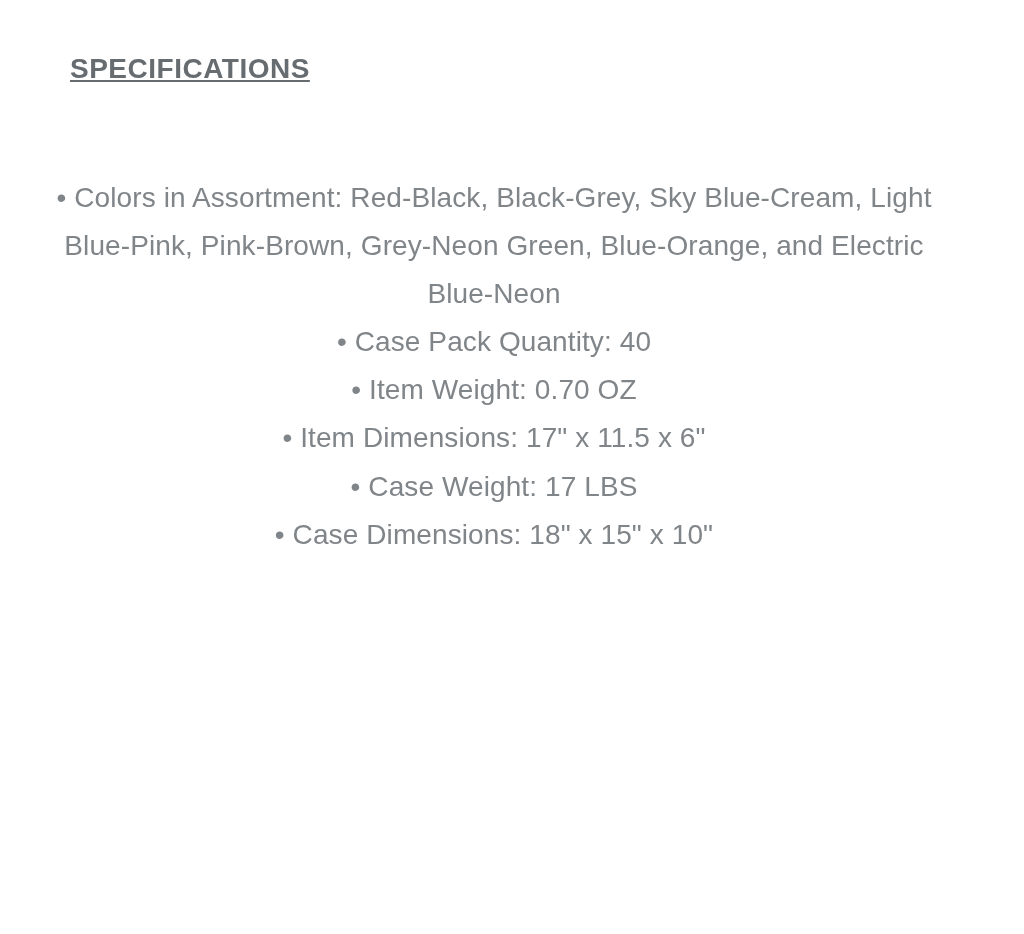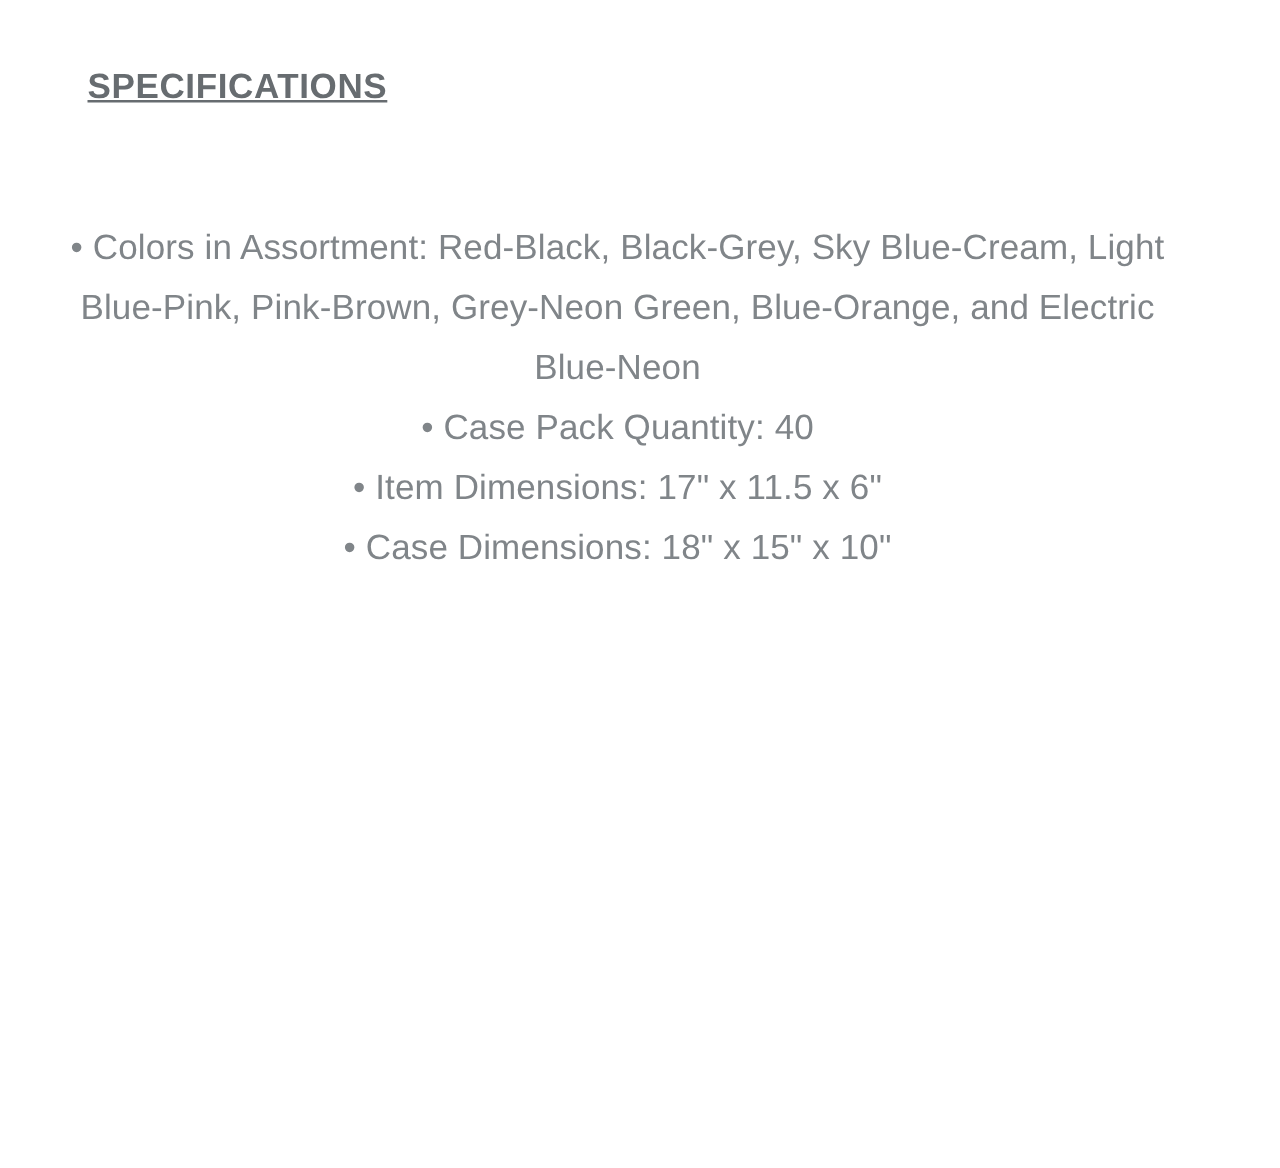--- a/index.html
+++ b/index.html
@@ -71,21 +71,29 @@
     <li class="spec-item">
       <span class="bullet">•</span>
       <span>Colors in Assortment: Red-Black, Black-Grey, Sky Blue-Cream, Light Blue-Pink, Pink-Brown, Grey-Neon Green, Blue-Orange, and Electric Blue-Neon</span>
     </li>
     <li class="spec-item">
       <span class="bullet">•</span>
       <span>Case Pack Quantity: 40</span>
     </li>
     <li class="spec-item">
       <span class="bullet">•</span>
+      <span>Item Weight: 0.70 OZ</span>
+    </li>
+    <li class="spec-item">
+      <span class="bullet">•</span>
       <span>Item Dimensions: 17" x 11.5 x 6"</span>
+    </li>
+    <li class="spec-item">
+      <span class="bullet">•</span>
+      <span>Case Weight: 17 LBS</span>
     </li>
     <li class="spec-item">
       <span class="bullet">•</span>
       <span>Case Dimensions: 18" x 15" x 10"</span>
     </li>
   </ul>
 
   <div class="bottom-fade"></div>
 </div>
 

